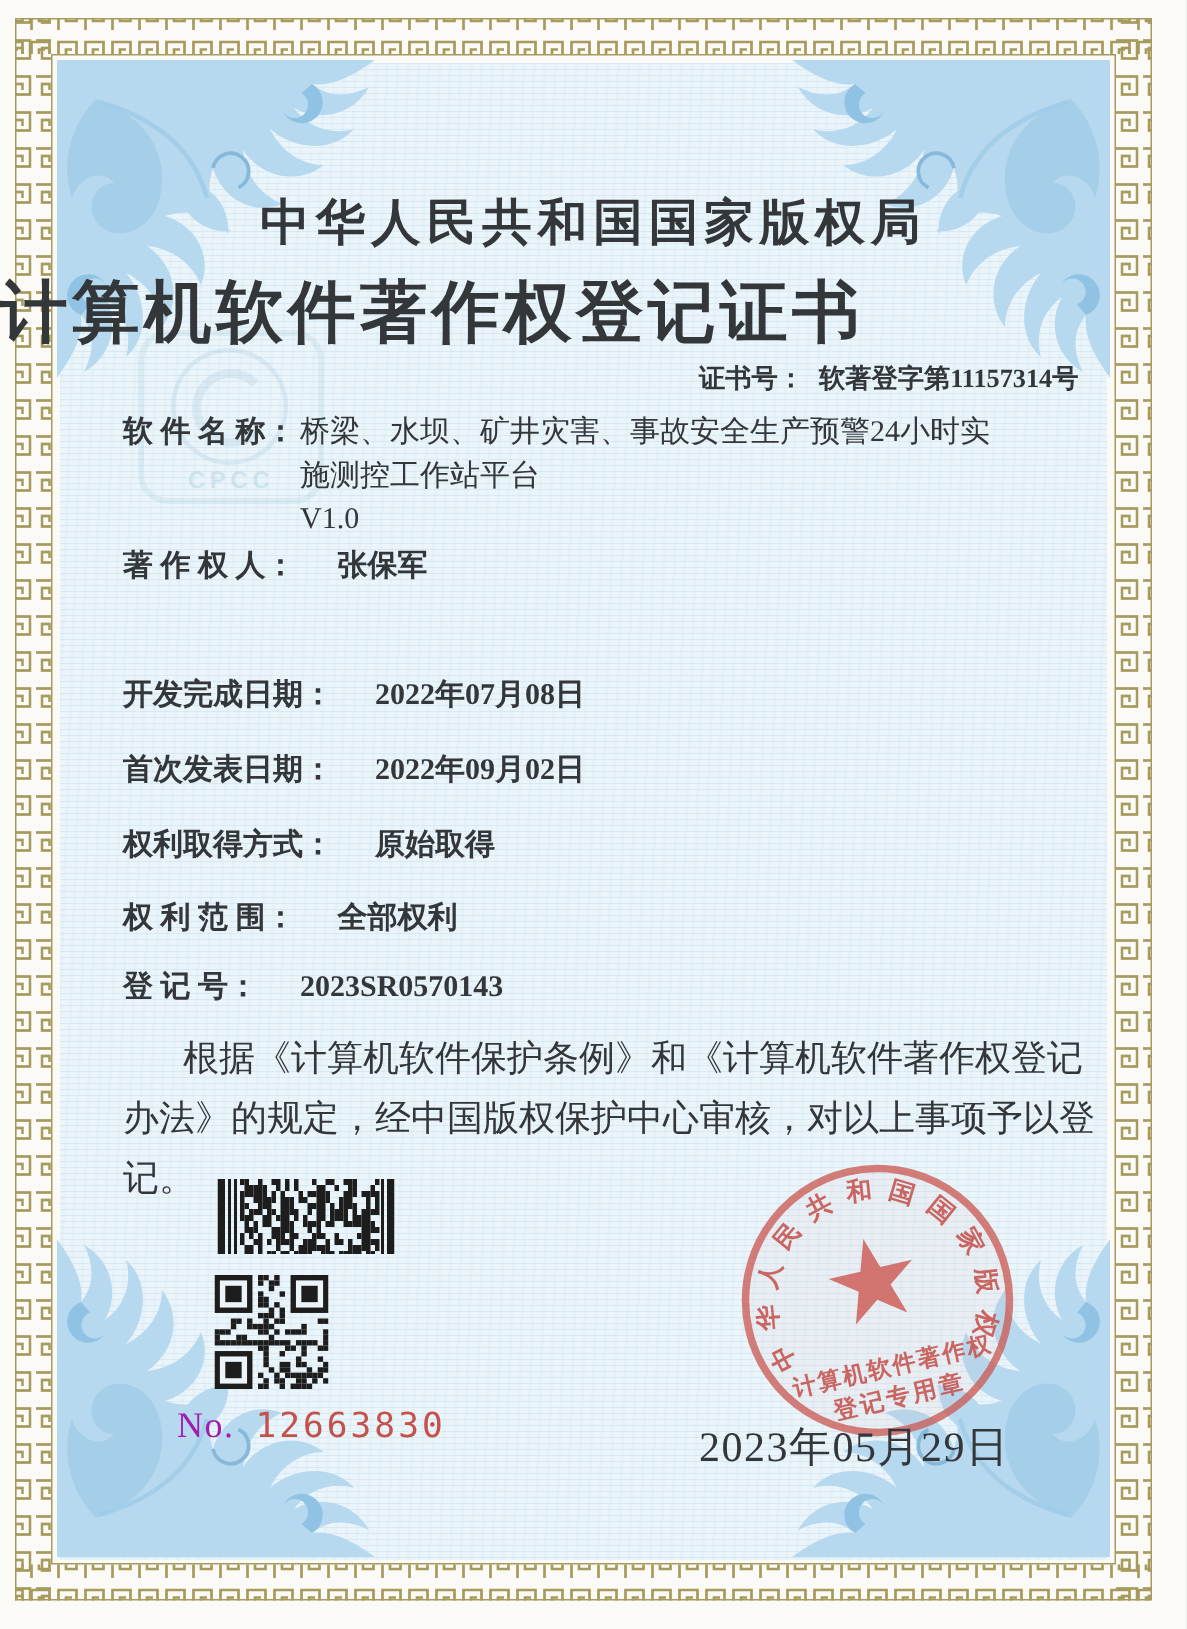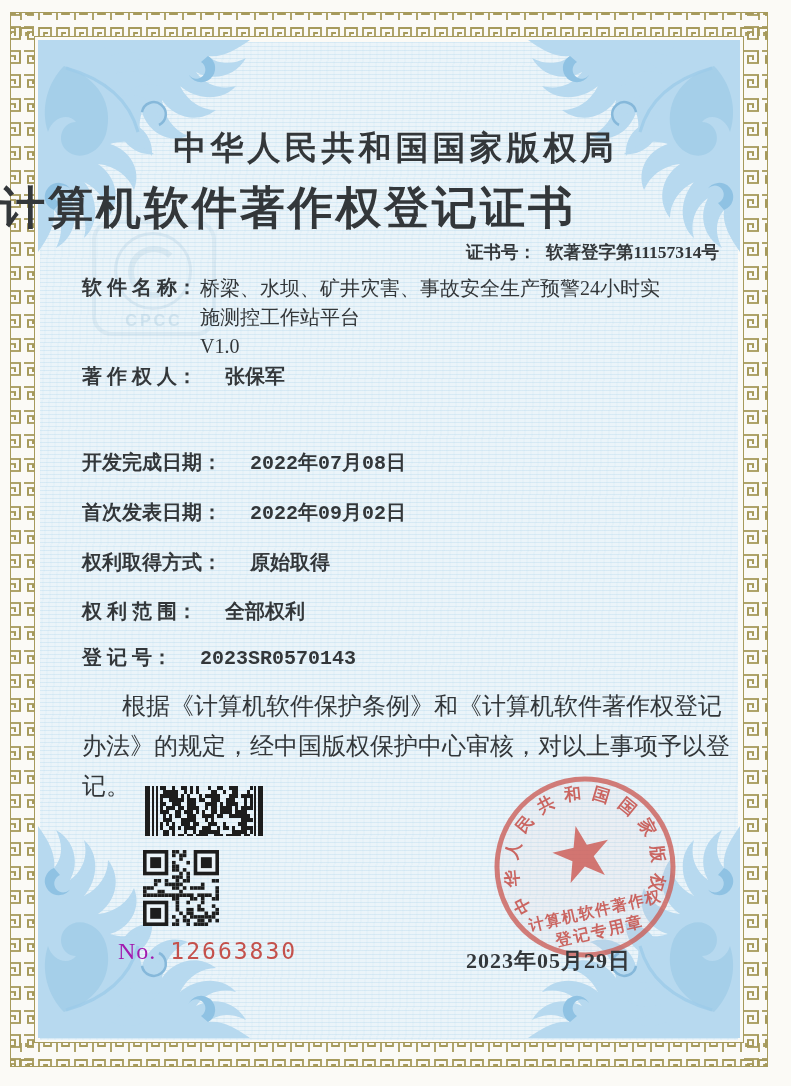--- a/index.html
+++ b/index.html
@@ -48,36 +48,36 @@
     font-size:45px;font-weight:bold;letter-spacing:3px;
   }
   .cert-no{
     position:absolute;right:72px;top:240px;font-size:17.5px;font-weight:bold;
   }
   .cert-no .lbl{margin-right:10px;}
   .name-row{position:absolute;left:82px;top:274px;}
   .name-row .lbl{position:absolute;left:0;top:0;white-space:nowrap;font-size:20px;font-weight:bold;}
   .name-lines{position:absolute;left:118px;top:0;width:530px;font-size:20px;font-weight:normal;line-height:29px;white-space:nowrap;}
   .row{position:absolute;left:82px;font-size:20px;font-weight:bold;white-space:nowrap;}
-  .row .val{margin-left:28px;font-family:Liberation Mono, monospace;}
+  .row .val{margin-left:28px;}
   .statement{
     position:absolute;left:82px;top:686px;width:650px;
     font-size:24px;line-height:40px;text-indent:40px;font-weight:normal;
   }
   .barcode{position:absolute;left:145px;top:786px;}
   .qr{position:absolute;left:143px;top:850px;}
   .serial{position:absolute;left:118px;top:938px;font-size:24px;}
   .serial .no-lbl{color:#a21caf;letter-spacing:1px;}
   .serial .no-val{
     color:#c4514c;font-family:"DejaVu Sans Mono","Liberation Mono",monospace;
     font-size:23px;letter-spacing:2px;margin-left:14px;font-weight:normal;
   }
   .seal{position:absolute;left:478px;top:760px;width:214px;height:214px;}
   .issue-date{
-    position:absolute;left:466px;top:946px;font-size:22px;font-weight:bold;letter-spacing:1px;
+    position:absolute;left:466px;top:946px;font-size:28px;font-weight:normal;letter-spacing:1px;
   }
 </style>
 </head>
 <body>
 
 <div class="page">
 
   <svg class="frame" width="791" height="1086" aria-hidden="true">
     <defs>
       <pattern id="gk" width="18" height="24" patternUnits="userSpaceOnUse">

